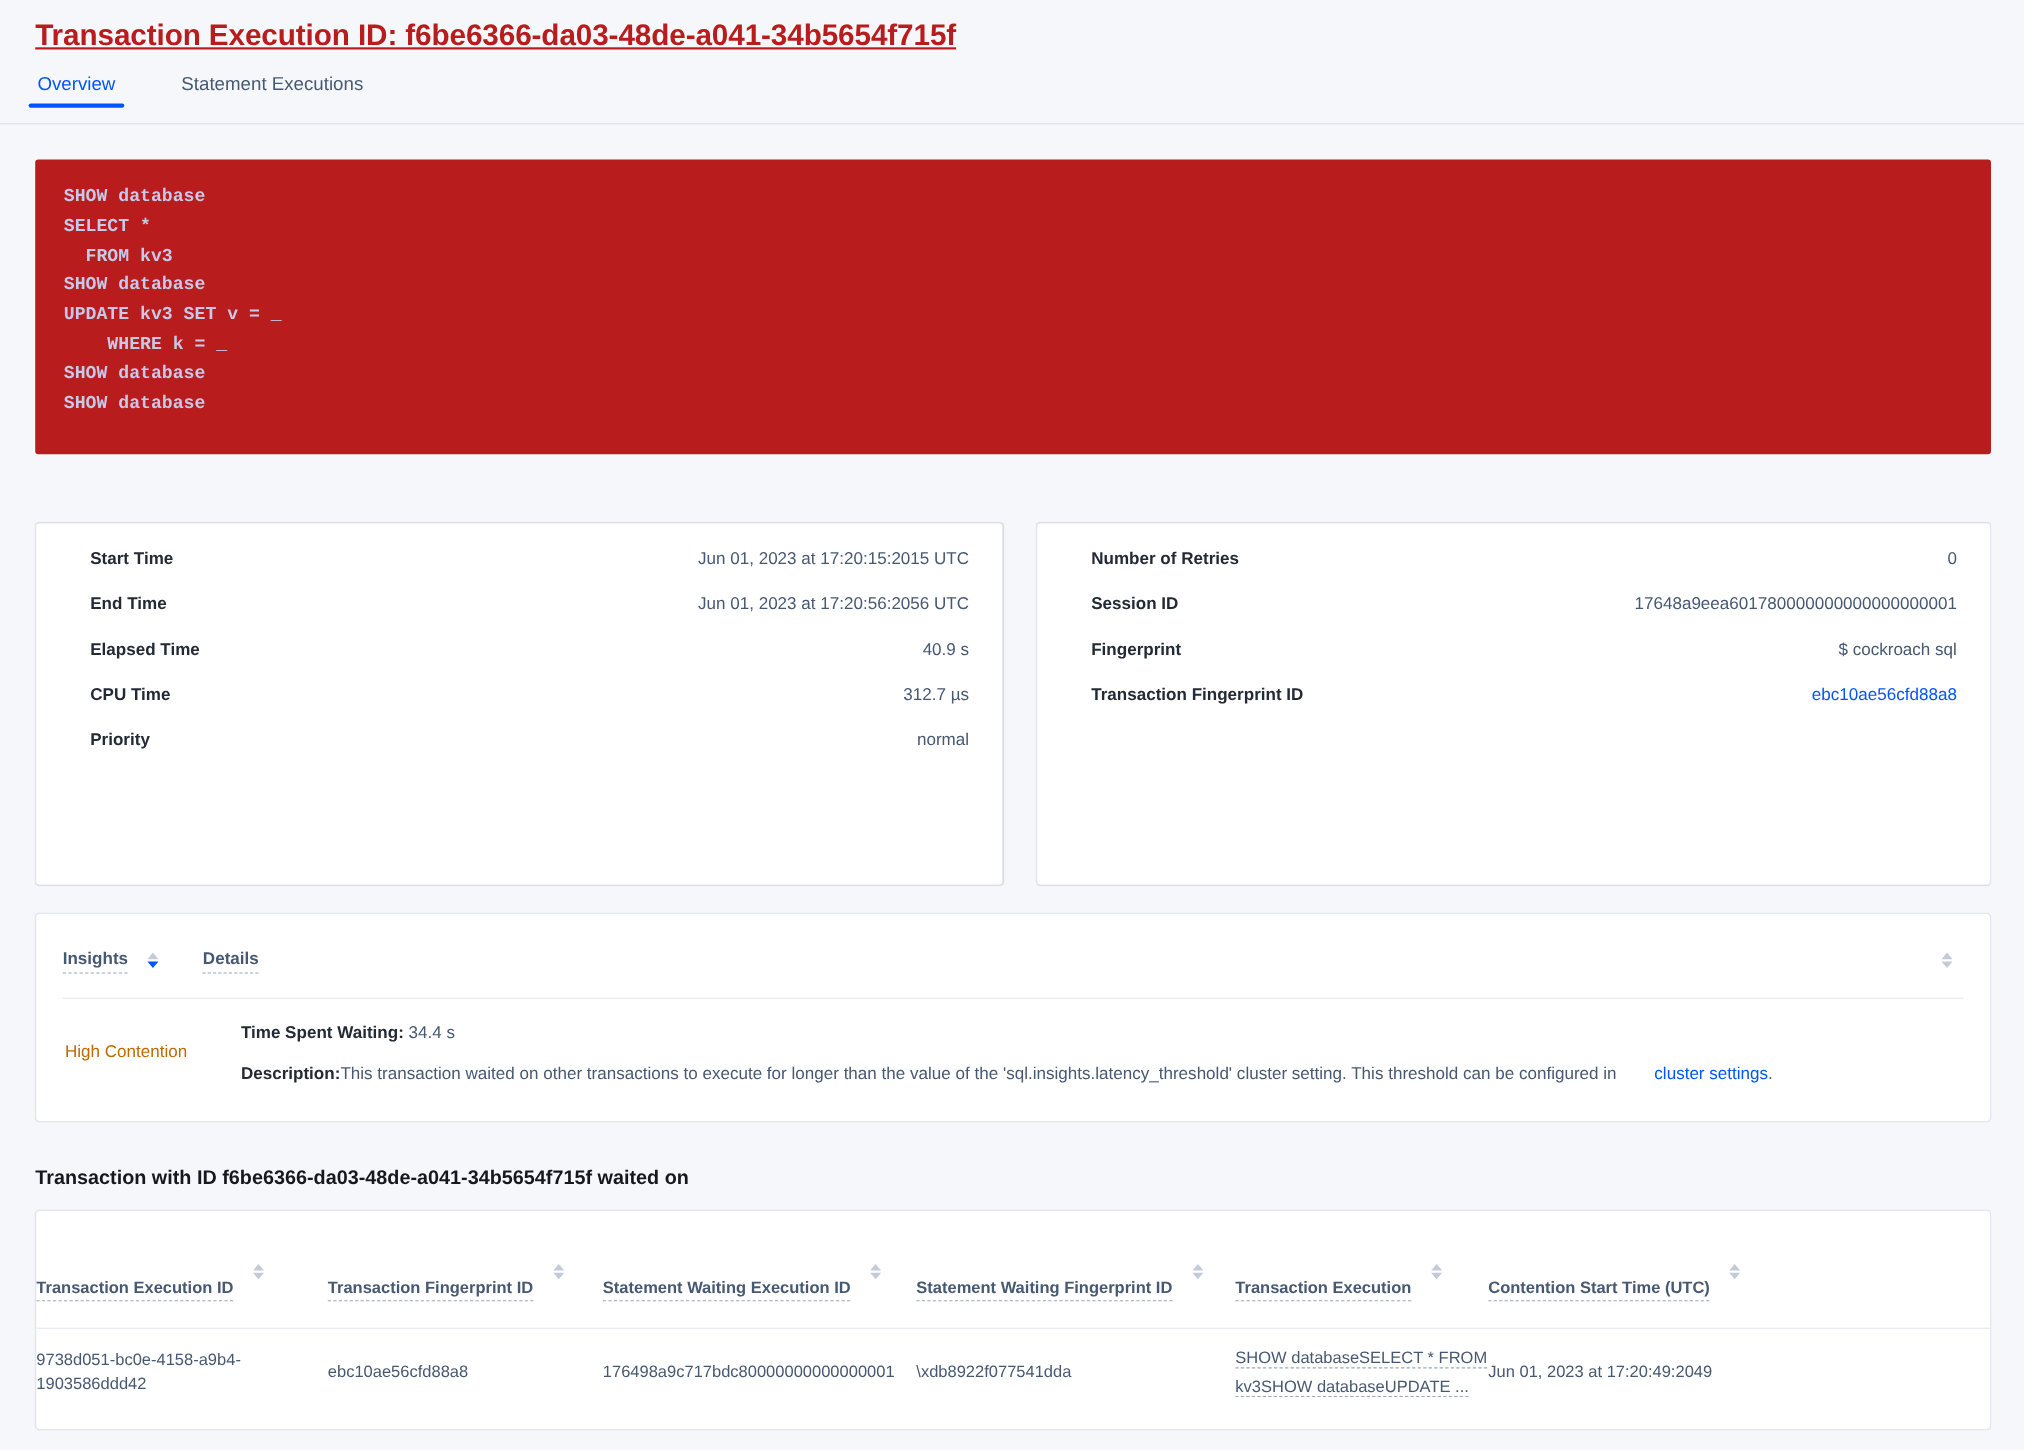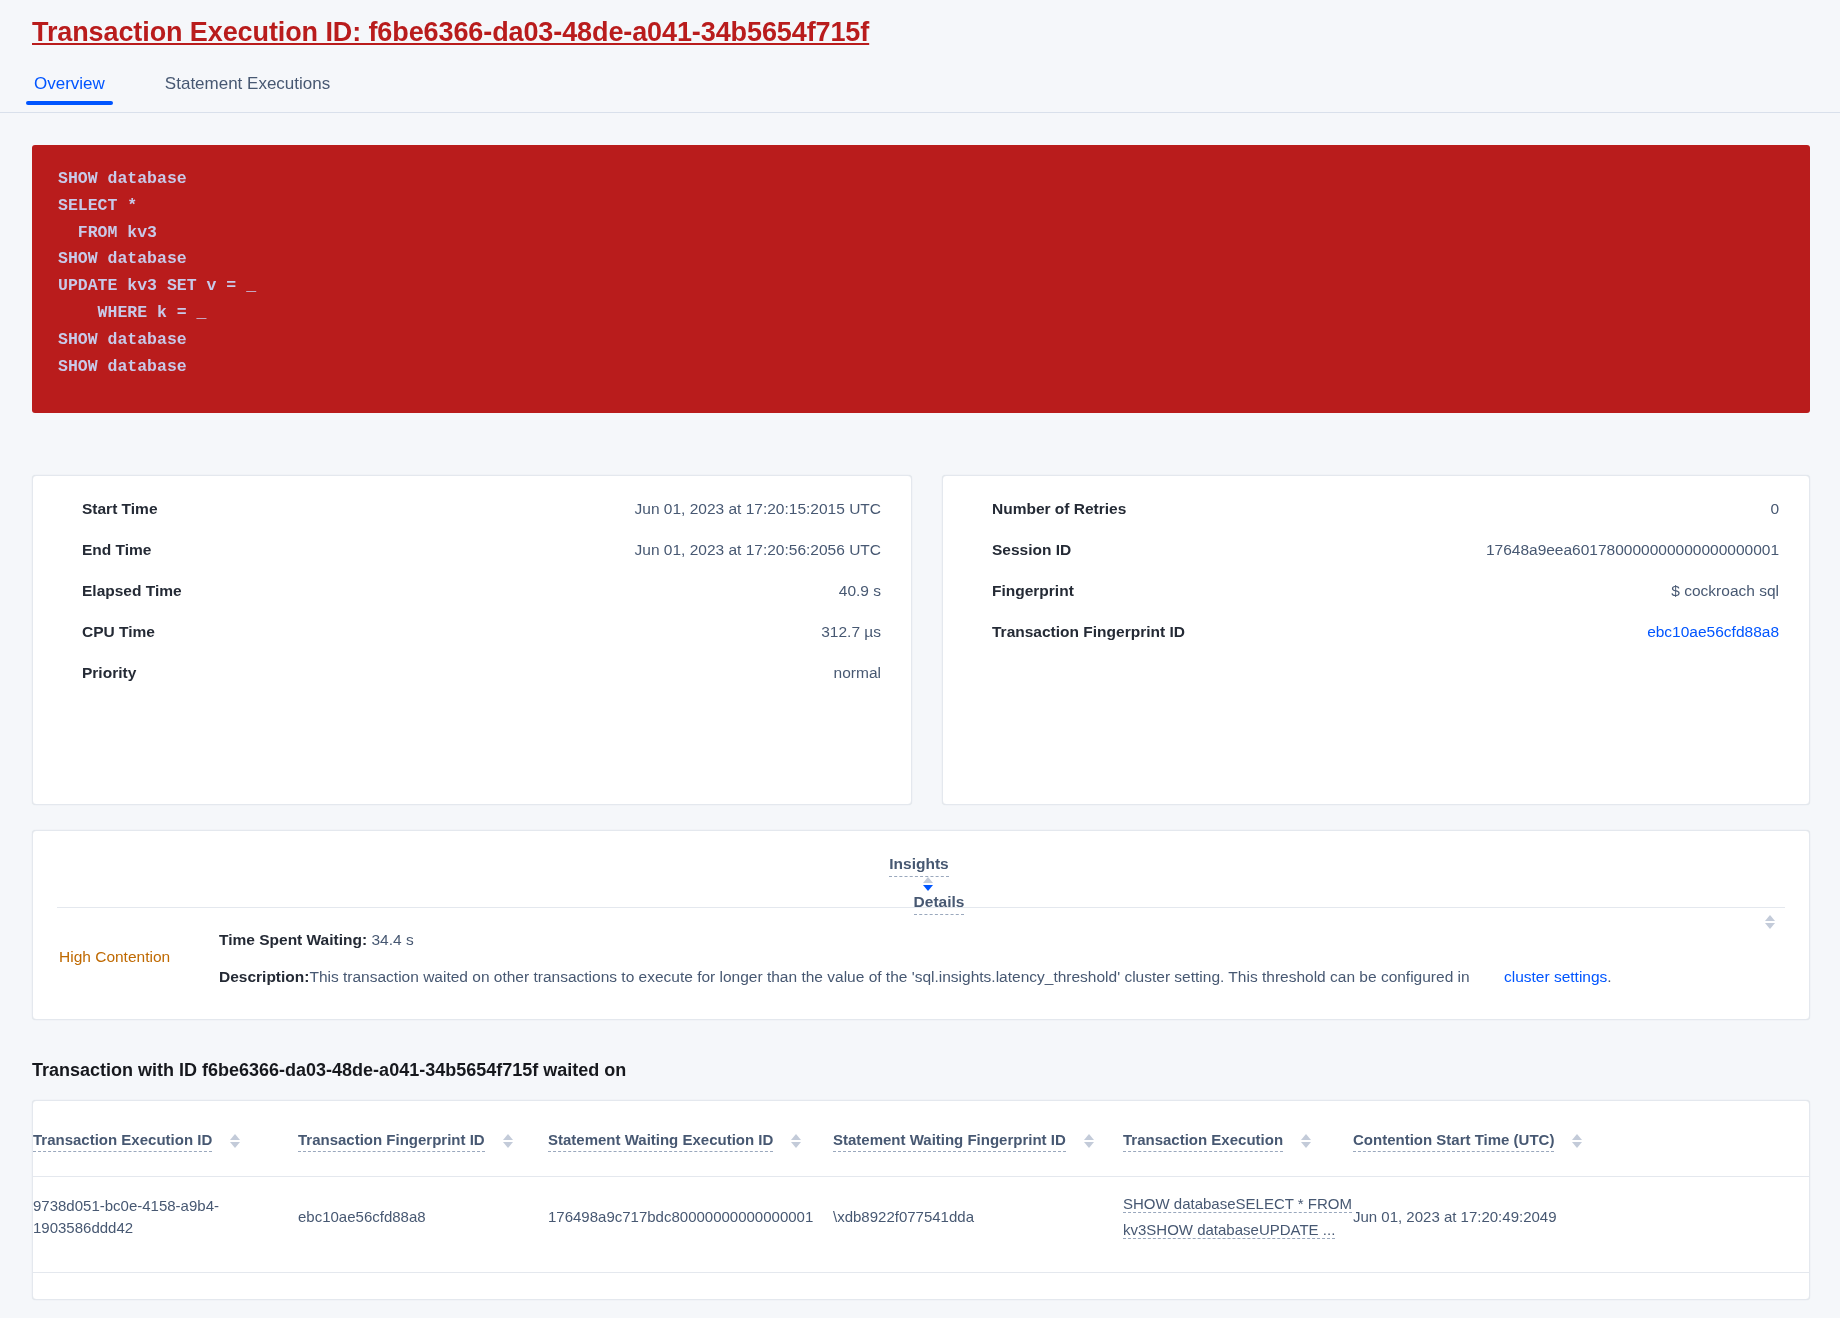--- a/index.html
+++ b/index.html
@@ -18,21 +18,21 @@
   .page-title {
     position: absolute; left: 32px; top: 17px;
     font-size: 27px; font-weight: bold; color: #b91c1c;
     letter-spacing: -0.1px;
     text-decoration: underline;
   }
 
   .tabs {
     position: absolute; left: 32px; top: 68px; right: 0;
     height: 44px;
-    display: flex; align-items: center;
+    display: flex; align-items: flex-start;
   }
   .tab {
     font-size: 17px; color: #475872; padding: 0 2px 13px 2px;
     margin-right: 56px; cursor: pointer; position: relative;
     line-height: 1;
   }
   .tab.active { color: #0055ff; font-weight: 400; }
   .tab.active::after {
     content: ""; position: absolute; left: -6px; right: -6px; bottom: 0;
     height: 4px; background: #0055ff; border-radius: 2px;
@@ -74,21 +74,21 @@
   .kv-value.link { color: #0055ff; cursor: pointer; }
 
   
   #insights-panel {
     position: absolute; left: 32px; top: 830px; width: 1778px; height: 190px;
     background: #fff; border: 1px solid #e4e8ee; border-radius: 4px;
     box-shadow: 0 0 1px rgba(67,90,111,0.20);
   }
   .ins-head {
     display: flex; align-items: center;
-    padding: 24px 28px 0 24px; height: 62px; flex-direction: column;
+    padding: 24px 28px 0 24px; height: 62px;
   }
   .ins-th {
     font-size: 15.5px; font-weight: bold; color: #475872;
     border-bottom: 1.5px dashed #9aa8bd; padding-bottom: 3px;
     cursor: pointer;
   }
   .ins-th.details { margin-left: 40px; }
   .sorter {
     display: inline-flex; flex-direction: column; justify-content: center;
     margin-left: 18px; margin-bottom: 2px; cursor: pointer; line-height: 0;
@@ -126,20 +126,21 @@
   }
   table.tbl { width: 100%; border-collapse: collapse; table-layout: fixed; }
   table.tbl th {
     text-align: left; vertical-align: middle;
     padding: 30px 0 24px 0; font-size: 15px; font-weight: bold; color: #475872;
   }
   .th-inner { display: flex; align-items: center; }
   .th-label {
     border-bottom: 1.5px dashed #9aa8bd; padding-bottom: 3px; cursor: pointer;
     white-space: nowrap;
+    margin-top: 31px;
   }
   table.tbl td {
     font-size: 15px; color: #475872; vertical-align: middle;
     padding: 14px 0 30px 0; line-height: 1.45;
   }
   .hdr-rule { height: 1px; background: #e4e8ee; }
   .row-rule { height: 1px; background: #e4e8ee; }
   .txn-exec-cell span {
     border-bottom: 1.5px dashed #9aa8bd; cursor: pointer;
     display: inline; line-height: 1.7;

